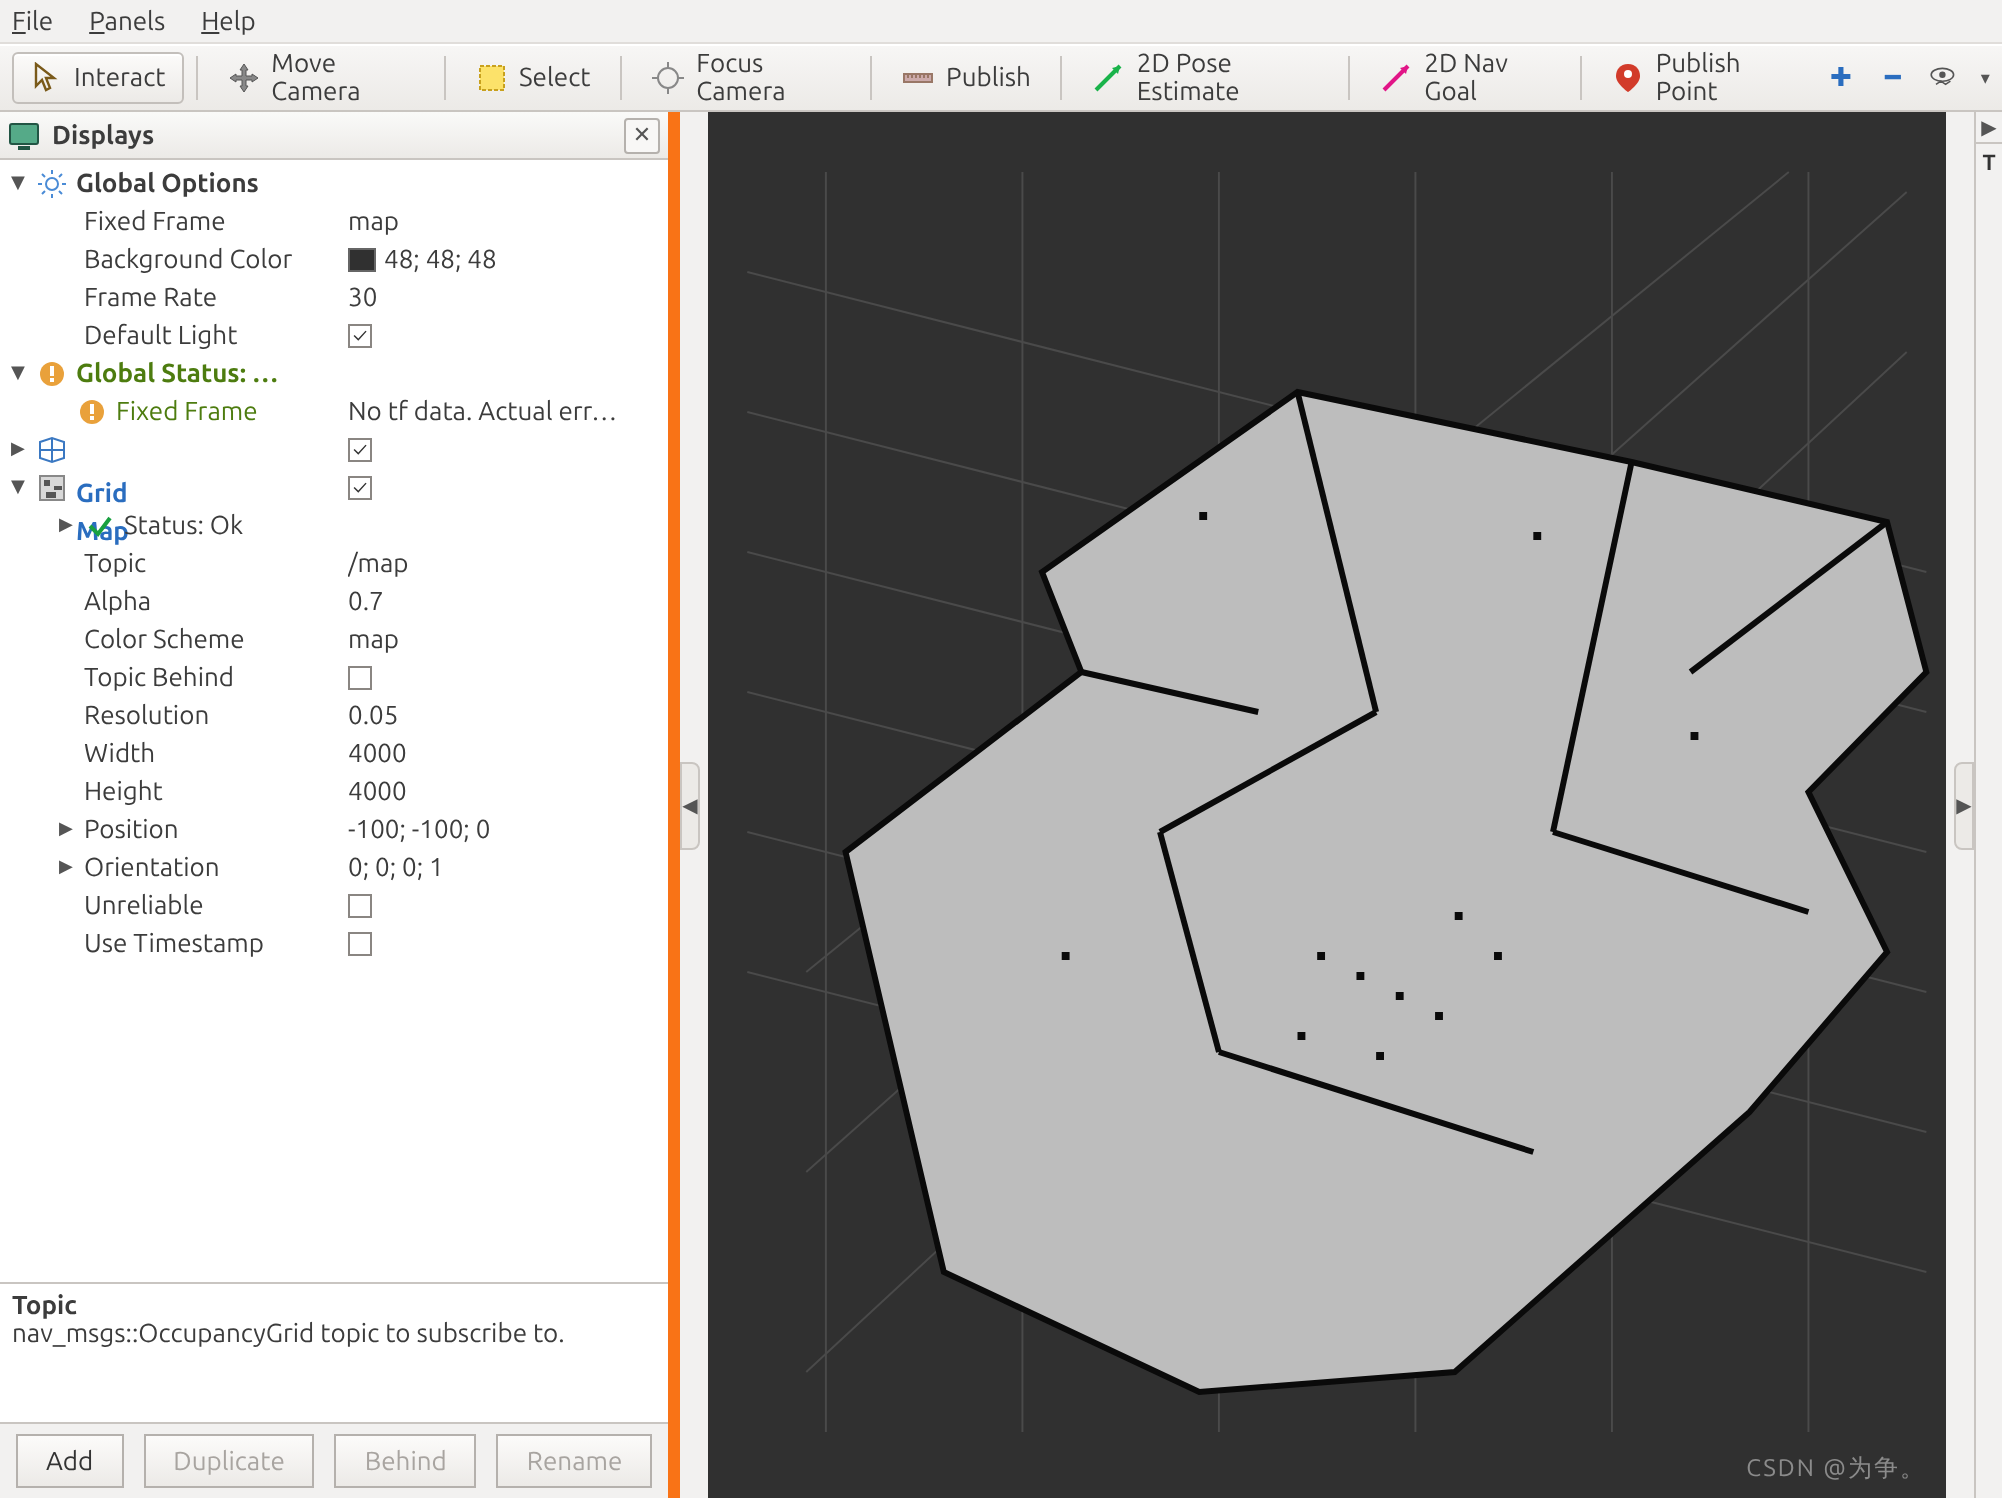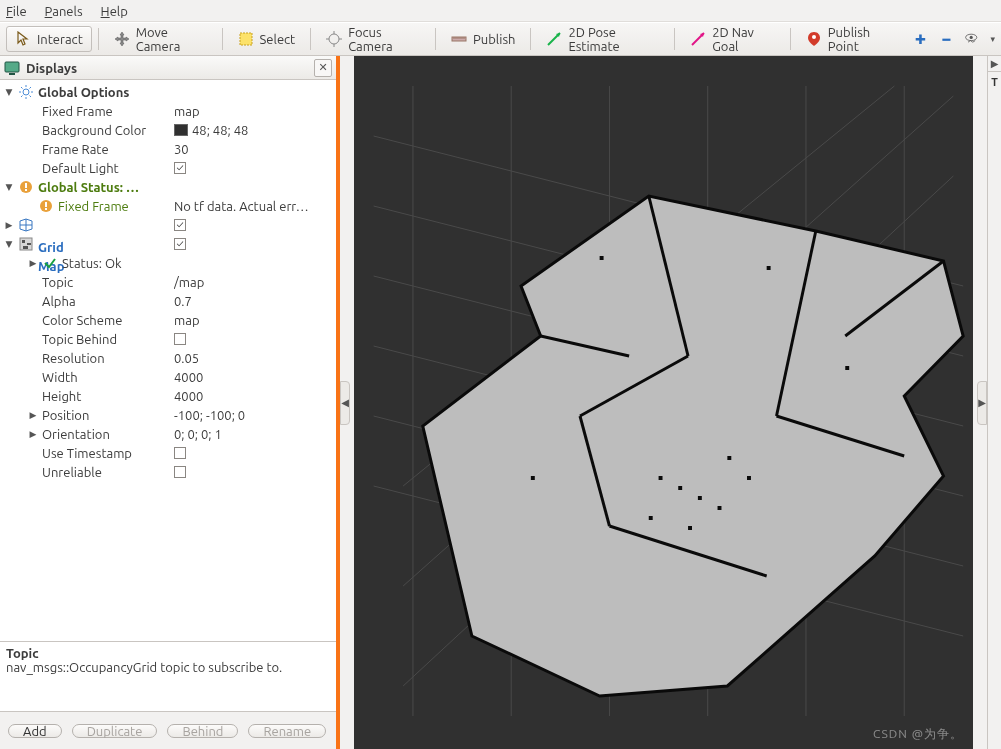--- a/index.html
+++ b/index.html
@@ -6,39 +6,39 @@
   html, body { width: 1001px; height: 749px; overflow: hidden; font-family: "Ubuntu", "DejaVu Sans", sans-serif; font-size: 13px; background: #f2f1f0; color: #3c3c3c; }
   .menubar { height: 22px; background: #f2f1f0; display: flex; align-items: center; padding: 2px 6px; gap: 18px; border-bottom: 1px solid #e0ddda; }
   .menubar .m { cursor: default; }
   .menubar .m u { text-decoration: underline; }
   .toolbar { height: 34px; background: linear-gradient(#f7f6f5, #eceae7); border-top: 1px solid #fff; border-bottom: 1px solid #c9c5c1; display: flex; align-items: center; padding: 0 6px; gap: 4px; }
   .tbtn { display: flex; align-items: center; gap: 6px; padding: 4px 8px; border-radius: 3px; border: 1px solid transparent; cursor: default; }
   .tbtn.active { border: 1px solid #c3bfbb; background: linear-gradient(#fcfbfa, #eceae7); box-shadow: inset 0 1px 0 #fff; }
   .sep { width: 1px; height: 22px; background: #c9c5c1; margin: 0 2px; }
   .icon { display: inline-flex; width: 16px; height: 16px; align-items: center; justify-content: center; }
   .main { display: flex; height: 693px; }
-  .left { width: 340px; background: #f2f1f0; border-right: 4px solid #f97316; display: flex; flex-direction: column; }
+  .left { width: 340px; background: #f2f1f0; border-right: 6px solid #f97316; display: flex; flex-direction: column; }
   .panel-head { height: 24px; background: linear-gradient(#fafaf9, #eceae7); border-bottom: 1px solid #c9c5c1; display: flex; align-items: center; padding: 0 4px; gap: 6px; }
   .panel-head .title { font-weight: bold; flex: 1; }
   .closebtn { width: 18px; height: 18px; border: 1px solid #b5b1ad; border-radius: 2px; display: flex; align-items: center; justify-content: center; font-size: 11px; color: #555; background: #f8f7f6; }
   .tree { flex: 1; background: #fff; overflow: hidden; padding-top: 2px; }
   .row { display: flex; align-items: center; height: 19px; padding-left: 4px; }
   .arrow { width: 10px; display: inline-block; color: #555; font-size: 9px; text-align: center; }
   .ind { display:inline-block; }
   .labelcell { flex: 0 0 170px; display: flex; align-items: center; gap: 4px; overflow: hidden; white-space: nowrap; }
   .valcell { flex: 1; display: flex; align-items: center; gap: 4px; white-space: nowrap; overflow: hidden; text-overflow: ellipsis; }
   .chk { width: 12px; height: 12px; border: 1px solid #8a8682; background: #fff; display: inline-flex; align-items: center; justify-content: center; font-size: 10px; color: #333; }
   .swatch { width: 14px; height: 12px; background: #303030; border: 1px solid #666; display: inline-block; }
   .warn { color: #4d7c0f; text-align: right; }
   .link { color: #2a6dbf; margin-top: 44px; }
   .bold { font-weight: bold; }
   .desc { height: 70px; background: #fff; border-top: 1px solid #c9c5c1; padding: 4px 6px; }
   .desc .t { font-weight: bold; }
   .btns { height: 38px; background: #f2f1f0; border-top: 1px solid #c9c5c1; display: flex; align-items: center; padding: 0 8px; gap: 10px; }
-  .btn { height: 14px; padding: 0 14px; border: 1px solid #b5b1ad; border-radius: 10px; background: linear-gradient(#fcfbfa, #eceae7); color: #333; display: flex; align-items: center; }
+  .btn { height: 27px; padding: 0 14px; border: 1px solid #b5b1ad; border-radius: 0; background: linear-gradient(#fcfbfa, #eceae7); color: #333; display: flex; align-items: center; }
   .btn.dis { color: #a8a4a0; }
   .viewwrap { flex: 1; position: relative; background: #f2f1f0; }
   .viewhandle { position: absolute; top: 50%; width: 10px; height: 44px; transform: translateY(-50%); display: flex; align-items: center; justify-content: center; background: #eceae7; border: 1px solid #c9c5c1; color: #555; font-size: 10px; }
   .viewhandle.left-h { left: 0; border-radius: 0 4px 4px 0; }
   .viewhandle.right-h { right: 0; border-radius: 4px 0 0 4px; }
   .view3d { position: absolute; inset: 0 14px 0 14px; background: #303030; overflow: hidden; }
   .rightcol { width: 14px; background: #f2f1f0; border-left: 1px solid #c9c5c1; }
   .rightcol .tab { font-size: 11px; padding: 4px 2px; color: #333; font-weight: bold; text-align: center; }
   .rightcol .sm { height: 16px; border-bottom: 1px solid #c9c5c1; display:flex; align-items:center; justify-content:center; font-size:10px; color:#555; }
   .plusminus { display:flex; gap:10px; align-items:center; }
@@ -346,30 +346,30 @@
           <span class="labelcell">
             <span class="ind" style="width:20px"></span>
             <span class="arrow">▶</span>
             <span>Orientation</span>
           </span>
           <span class="valcell">0; 0; 0; 1</span>
         </div>
       <div class="row">
           <span class="labelcell">
             <span class="ind" style="width:34px"></span>
-            <span>Use Timestamp</span>
+            <span>Unreliable</span>
           </span>
           <span class="valcell">
             <span class="chk"></span>
           </span>
         </div>
       <div class="row">
           <span class="labelcell">
             <span class="ind" style="width:34px"></span>
-            <span>Unreliable</span>
+            <span>Use Timestamp</span>
           </span>
           <span class="valcell">
             <span class="chk"></span>
           </span>
         </div>
     </div>
 
     <div class="desc">
       <div class="t">Topic</div>
       <div>nav_msgs::OccupancyGrid topic to subscribe to.</div>

